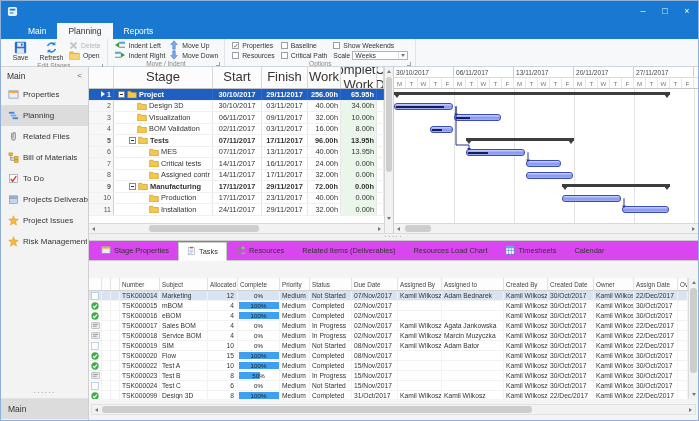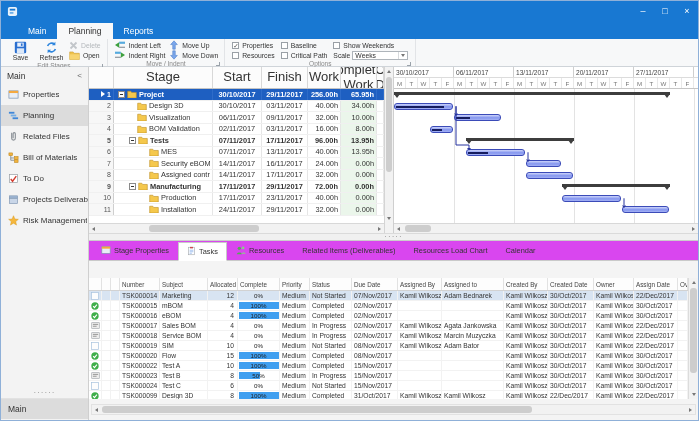--- a/index.html
+++ b/index.html
@@ -337,20 +337,28 @@
             </svg>
           </span>
           <span class="lbl">Projects Deliverables</span>
         </div>
         <div class="side-item">
           <span class="ic">
             <svg width="11" height="11" viewBox="0 0 12 12">
               <path d="M6 0.8 7.5 4.4 11.3 4.7 8.4 7.2 9.3 11 6 8.9 2.7 11 3.6 7.2 0.7 4.7 4.5 4.4z" fill="#f6b73c" stroke="#d79a1e" stroke-width="0.5"></path>
             </svg>
           </span>
+          <span class="lbl">Project Issues</span>
+        </div>
+        <div class="side-item">
+          <span class="ic">
+            <svg width="11" height="11" viewBox="0 0 12 12">
+              <path d="M6 0.8 7.5 4.4 11.3 4.7 8.4 7.2 9.3 11 6 8.9 2.7 11 3.6 7.2 0.7 4.7 4.5 4.4z" fill="#f6b73c" stroke="#d79a1e" stroke-width="0.5"></path>
+            </svg>
+          </span>
           <span class="lbl">Risk Management</span>
         </div>
       </div>
     <div class="side-bottom">
       <div class="dots">······</div>
       <div id="side-bottom-items">
           <div class="side-bitem sel">Main</div>
         </div>
     </div>
   </div>
@@ -479,21 +487,21 @@
   </div>
           <div class="grow">
     <span class="gc num" style="width:25px">7</span>
     <span class="gc" style="width:99px">
               <span style="width:33px;flex:0 0 auto"></span>
               <span class="ic">
                 <svg width="10" height="8" viewBox="0 0 16 13">
                   <path d="M1 2h5l1.5 2H15v9H1z" fill="#f5c84c" stroke="#bd9026" stroke-width="1"></path>
                 </svg>
               </span>
-              <span class="stname">Security eBOM</span>
+              <span class="stname">Critical tests</span>
             </span>
     <span class="gc ctr" style="width:49px">14/11/2017</span>
     <span class="gc ctr" style="width:46px">16/11/2017</span>
     <span class="gc rt" style="width:33px">24.00h</span>
     <span class="gc rt cw" style="width:36px">0.00h</span>
     <span class="gc" style="flex:1"></span>
   </div>
           <div class="grow">
     <span class="gc num" style="width:25px">8</span>
     <span class="gc" style="width:99px">
@@ -711,20 +719,30 @@
             </span>
             <span>Resources</span>
           </span>
           <span class="btab">
             <span>Related Items (Deliverables)</span>
           </span>
           <span class="btab">
             <span>Resources Load Chart</span>
           </span>
           <span class="btab">
+            <span class="ic">
+              <svg width="10" height="10" viewBox="0 0 12 12">
+                <rect x="1" y="1" width="10" height="10" fill="#fff" stroke="#4a7ecb" stroke-width="0.8"></rect>
+                <rect x="1" y="1" width="10" height="3" fill="#6f9fe8"></rect>
+                <path d="M1 6.5h10M4.3 4v7M7.6 4v7" stroke="#4a7ecb" stroke-width="0.7"></path>
+              </svg>
+            </span>
+            <span>Timesheets</span>
+          </span>
+          <span class="btab">
             <span>Calendar</span>
           </span>
         </div>
       <div class="ttable" id="task-table">
           <div class="throwh">
             <span class="th" style="width:13px"></span>
             <span class="th" style="width:9px"></span>
             <span class="th" style="width:9px"></span>
             <span class="th" style="width:40px">Number</span>
             <span class="th" style="width:48px">Subject</span>

